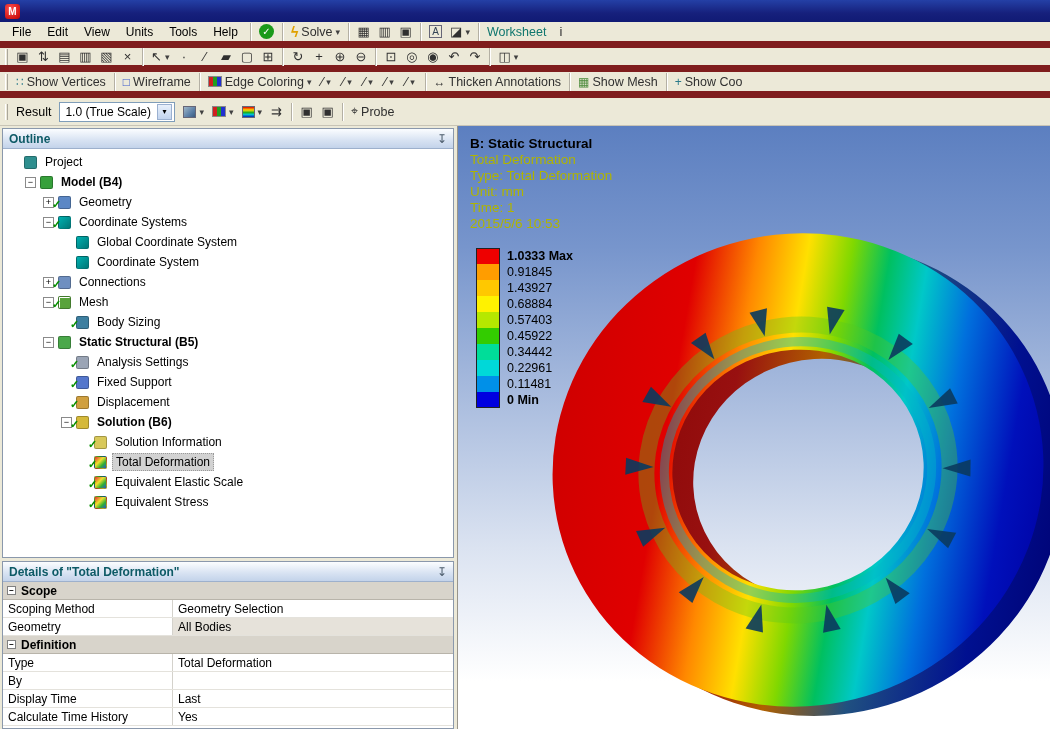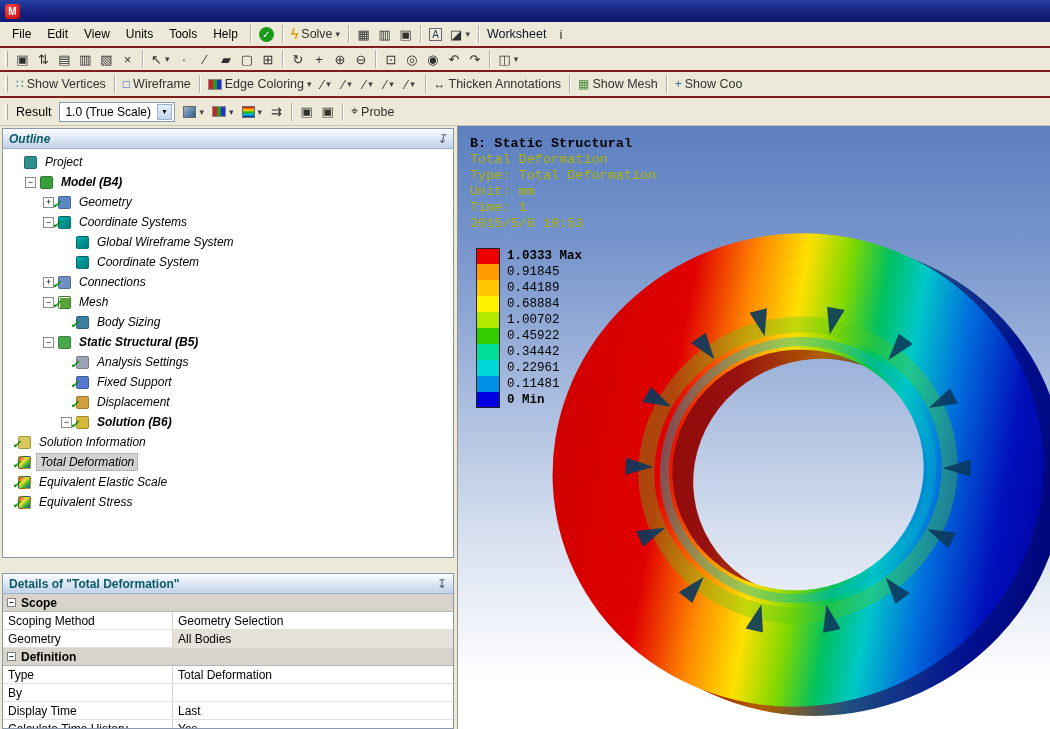--- a/index.html
+++ b/index.html
@@ -6,58 +6,58 @@
   html,body { width:1050px; height:729px; overflow:hidden;
     font-family:"Liberation Sans",sans-serif; font-size:12px; background:#ece9d8; color:#000; }
 
   
   .titlebar { height:22px; background:linear-gradient(180deg,#2440a6 0%,#16207c 60%,#101a74 100%);
     display:flex; align-items:center; gap:6px; padding:0 5px; color:#fff; font-weight:bold; font-size:12.5px; }
   .applogo { width:15px; height:15px; background:radial-gradient(circle at 35% 30%,#ff5050,#c00000);
     border-radius:3px; color:#fff; font-size:10px; font-weight:bold; display:flex; align-items:center; justify-content:center; }
 
   
-  .bar { display:flex; align-items:center; background:#ece9d8; padding:0 4px; border-bottom:2px solid #7f1d1d; }
+  .bar { display:flex; align-items:center; background:#ece9d8; padding:0 4px; border-bottom:7px solid #7f1d1d; }
   .menubar { height:26px; }
   .menu-item { padding:4px 8px; cursor:default; }
   .grip { width:3px; height:16px; margin:0 4px 0 1px; border-left:1px solid #fff; border-right:1px solid #aaa69a; }
   .sep { width:1px; height:18px; background:#b4b0a4; box-shadow:1px 0 0 #fff; margin:0 4px; }
   .tbtn { height:21px; min-width:21px; padding:0 3px; display:flex; align-items:center; justify-content:center;
     gap:3px; color:#303030; font-size:13px; border:1px solid transparent; cursor:default; }
   .lblbtn { font-size:12.5px; white-space:nowrap; }
   .caret { font-size:9px; color:#404040; }
   .ok-circle { width:15px; height:15px; border-radius:50%; background:#1a9a1a; color:#fff; font-size:10px;
     display:flex; align-items:center; justify-content:center; }
   .bolt { color:#e0a000; font-weight:bold; font-size:14px; }
-  .grayed { color:#0f172a; }
+  .grayed { color:#0f766e; }
   .boxA { border:1px solid #667; font-size:10px; padding:0 2px; color:#345; }
   .tri-bar { width:14px; height:11px; background:linear-gradient(90deg,#d02020 0 33%,#20a020 33% 66%,#2030d0 66%); border:1px solid #888; }
   .grad-cube { width:13px; height:12px; background:linear-gradient(135deg,#9fb6c8,#5b7fa6 60%,#3a5a80); border:1px solid #667; }
   .contour-grad { width:13px; height:12px; border:1px solid #667;
     background:linear-gradient(180deg,#e00000,#ffd800 30%,#20b020 55%,#00c0d0 75%,#0020c0); }
   .combo { display:flex; align-items:center; height:20px; background:#fff; border:1px solid #7f9db9; padding:0 2px 0 5px; margin:0 4px; }
   .combo-btn { width:15px; height:16px; margin-left:6px; background:linear-gradient(180deg,#e8f0fb,#c2d4ee); border:1px solid #9ab0d0;
     font-size:8px; display:flex; align-items:center; justify-content:center; }
   .gicon { color:#2a7a8a; font-size:12px; }
 
   
   .main { display:flex; height:603px; background:#ece9d8; }
   .left { width:457px; padding:2px 3px 0 2px; display:flex; flex-direction:column; }
   .panel { background:#fff; border:1px solid #8a98ac; display:flex; flex-direction:column; overflow:hidden; }
-  .outline-panel { height:430px; margin-bottom:15px;font-style:italic; }
+  .outline-panel { height:430px; margin-bottom:3px; }
   .details-panel { flex:1; }
   .panel-header { height:20px; flex:none; background:linear-gradient(180deg,#fbfdff,#d7e2f2 60%,#c3d3ea);
     border-bottom:1px solid #9db0cc; color:#0d5a66; font-weight:bold; display:flex; align-items:center; padding:0 6px; }
   .pin { margin-left:auto; color:#4a5a6a; font-weight:normal; font-size:12px; }
 
   
   .tree { padding-top:3px; overflow:hidden; }
   .titem { display:flex; align-items:center; height:20px; white-space:nowrap; cursor:default; }
   .lvl0 { padding-left:6px; } .lvl1 { padding-left:22px; } .lvl2 { padding-left:40px; }
-  .lvl3 { padding-left:58px; } .lvl4 { }
+  .lvl3 { padding-left:58px; } .lvl4 { padding-left:76px; }
   .exp { width:11px; height:11px; flex:none; border:1px solid #8a8a8a; background:#fff; margin-right:4px;
     font-size:9px; line-height:9px; text-align:center; color:#000; }
   .exp.m::before { content:"−"; } .exp.p::before { content:"+"; }
   .spc { width:15px; flex:none; }
   .ticon { width:13px; height:13px; flex:none; margin-right:5px; border-radius:2px; position:relative;
     border:1px solid rgba(0,0,0,.25); }
   .chk::before { content:"✓"; position:absolute; left:-7px; bottom:-3px; color:#089000; font-weight:bold; font-size:11px; }
   .tlabel { padding:1px 3px; }
   .bold { font-weight:bold; }
   .selbg { background:#d2d2d2; border:1px dotted #9a9a9a; }
@@ -74,21 +74,21 @@
     padding-left:4px; gap:5px; font-weight:bold; }
   .sexp { width:9px; height:9px; border:1px solid #808080; background:#fff; font-size:8px; line-height:7px; text-align:center; }
   .sexp::before { content:"−"; }
   .drow { height:18px; flex:none; display:flex; border-bottom:1px solid #e4e2dc; }
   .dlabel { width:170px; flex:none; padding:2px 5px; border-right:1px solid #d4d2cc; }
   .dvalue { flex:1; padding:2px 5px; background:#fff; }
   .dvalue.shade { background:#e6e2da; }
 
   
   .viewport { position:relative; flex:1; overflow:hidden; border-left:1px solid #98948a;
-    background:linear-gradient(180deg,#5c7fc0 0%,#7795cc 20%,#a9bcde 45%,#dbe3f1 70%,#ffffff 92%);font-family:Liberation Mono, monospace; }
+    background:linear-gradient(180deg,#5c7fc0 0%,#7795cc 20%,#a9bcde 45%,#dbe3f1 70%,#ffffff 92%); }
   .anno { position:absolute; left:12px; top:10px; font-size:13.5px; line-height:16px; }
   .a-main { font-weight:bold; color:#000; }
   .a-sub { color:#b0b400; }
   .legend { position:absolute; left:18px; top:122px; }
   .lrow { display:flex; align-items:center; height:16px; }
   .lswatch { width:24px; height:16px; flex:none; border-left:1px solid #222; border-right:1px solid #222; }
   .lrow:first-child .lswatch { border-top:1px solid #222; }
   .lrow:last-child .lswatch { border-bottom:1px solid #222; }
   .lval { margin-left:7px; font-size:12.5px; }
   .lrow.edge .lval { font-weight:bold; }
@@ -280,21 +280,21 @@
             <span class="tlabel">Geometry</span>
           </div>
         <div class="titem lvl2">
             <span class="exp m"></span>
             <span class="ticon i-axes chk"></span>
             <span class="tlabel">Coordinate Systems</span>
           </div>
         <div class="titem lvl3">
             <span class="spc"></span>
             <span class="ticon i-axes"></span>
-            <span class="tlabel">Global Wireframe System</span>
+            <span class="tlabel">Global Coordinate System</span>
           </div>
         <div class="titem lvl3">
             <span class="spc"></span>
             <span class="ticon i-axes"></span>
             <span class="tlabel">Coordinate System</span>
           </div>
         <div class="titem lvl2">
             <span class="exp p"></span>
             <span class="ticon i-connections chk"></span>
             <span class="tlabel">Connections</span>
@@ -459,29 +459,29 @@
       <div class="lrow edge">
           <span class="lswatch" style="background: rgb(238, 0, 0);"></span>
           <span class="lval">1.0333 Max</span>
         </div>
       <div class="lrow">
           <span class="lswatch" style="background: rgb(255, 157, 0);"></span>
           <span class="lval">0.91845</span>
         </div>
       <div class="lrow">
           <span class="lswatch" style="background: rgb(255, 200, 0);"></span>
-          <span class="lval">0.44189</span>
+          <span class="lval">1.43927</span>
         </div>
       <div class="lrow">
           <span class="lswatch" style="background: rgb(255, 242, 0);"></span>
           <span class="lval">0.68884</span>
         </div>
       <div class="lrow">
           <span class="lswatch" style="background: rgb(181, 232, 0);"></span>
-          <span class="lval">1.00702</span>
+          <span class="lval">0.57403</span>
         </div>
       <div class="lrow">
           <span class="lswatch" style="background: rgb(51, 204, 0);"></span>
           <span class="lval">0.45922</span>
         </div>
       <div class="lrow">
           <span class="lswatch" style="background: rgb(0, 221, 153);"></span>
           <span class="lval">0.34442</span>
         </div>
       <div class="lrow">

